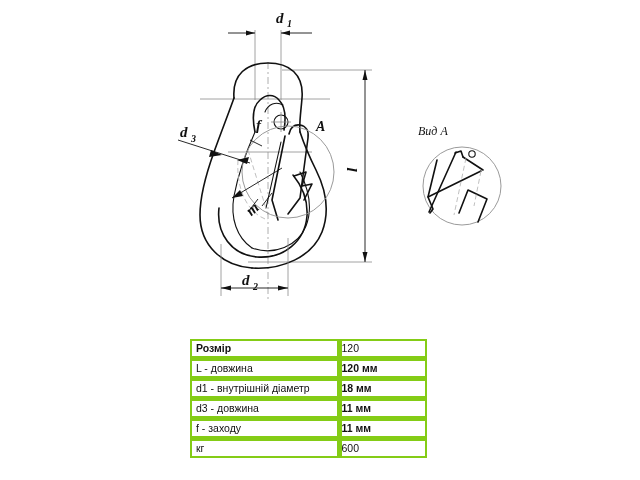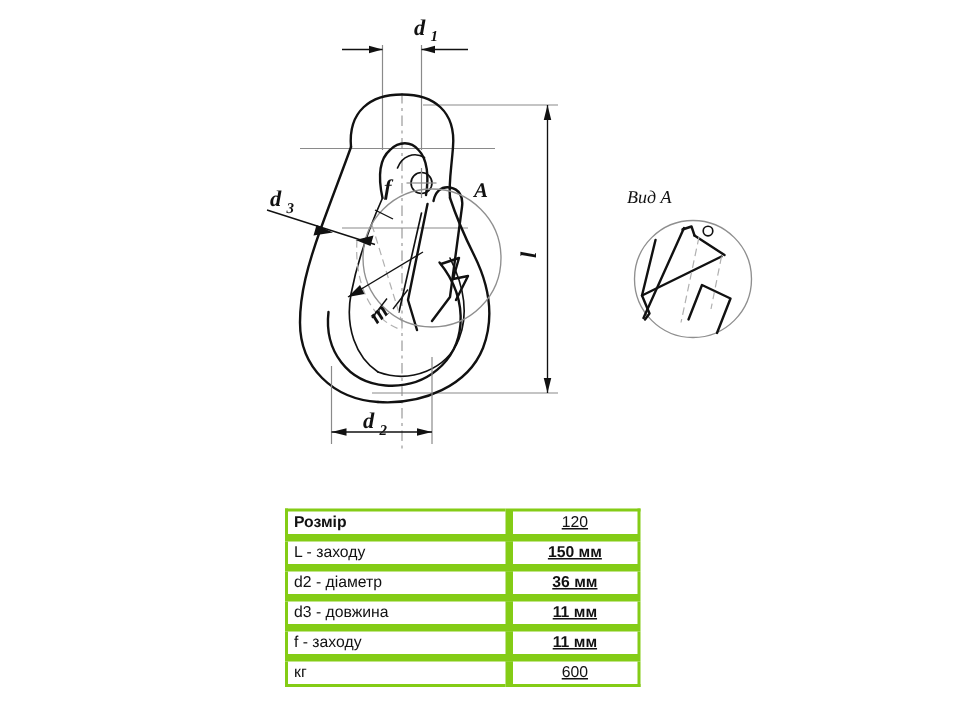--- a/index.html
+++ b/index.html
@@ -46,25 +46,24 @@
     padding: 0 0 0 4px;
     font-size: 10.5px;
     line-height: 15px;
     white-space: nowrap;
     overflow: hidden;
     color: #111111;
   }
   #spec-table col.c-param { width: 148px; }
   #spec-table col.c-value { width: 87px; }
   #spec-table td.value-cell {
-    text-align: center;
+    text-align: left;
     padding: 0;
     font-weight: bold;
     border-left-width: 2px;
-    text-decoration: underline;
   }
   #spec-table tr.header-row td.param-cell {
     font-weight: bold;
   }
   #spec-table tr.header-row td.value-cell {
     font-weight: normal;
   }
   #spec-table tr.last-row td.value-cell {
     font-weight: normal;
   }
@@ -288,26 +287,26 @@
   <colgroup>
     <col class="c-param">
     <col class="c-value">
   </colgroup>
   <tbody>
     <tr class="header-row">
       <td class="param-cell">Розмір</td>
       <td class="value-cell right-edge">120</td>
     </tr>
     <tr>
-      <td class="param-cell">L - заходу</td>
-      <td class="value-cell right-edge">150 мм</td>
+      <td class="param-cell">L - довжина</td>
+      <td class="value-cell right-edge">120 мм</td>
     </tr>
     <tr>
-      <td class="param-cell">d2 - діаметр</td>
-      <td class="value-cell right-edge">36 мм</td>
+      <td class="param-cell">d1 - внутрішній діаметр</td>
+      <td class="value-cell right-edge">18 мм</td>
     </tr>
     <tr>
       <td class="param-cell">d3 - довжина</td>
       <td class="value-cell right-edge">11 мм</td>
     </tr>
     <tr>
       <td class="param-cell">f - заходу</td>
       <td class="value-cell right-edge">11 мм</td>
     </tr>
     <tr class="last-row">

